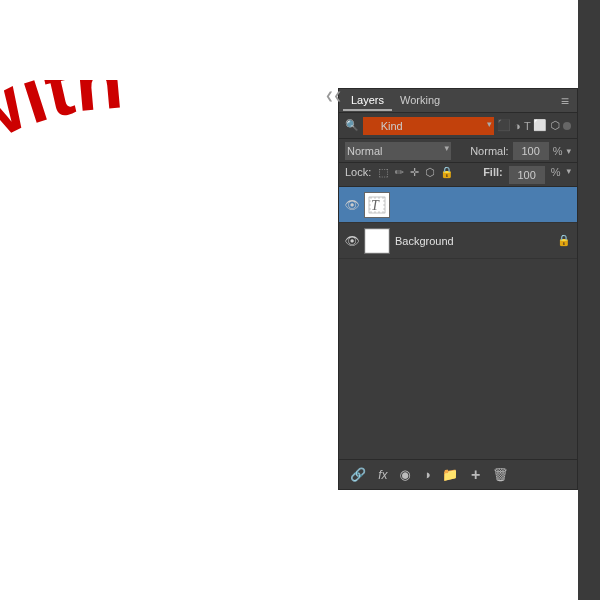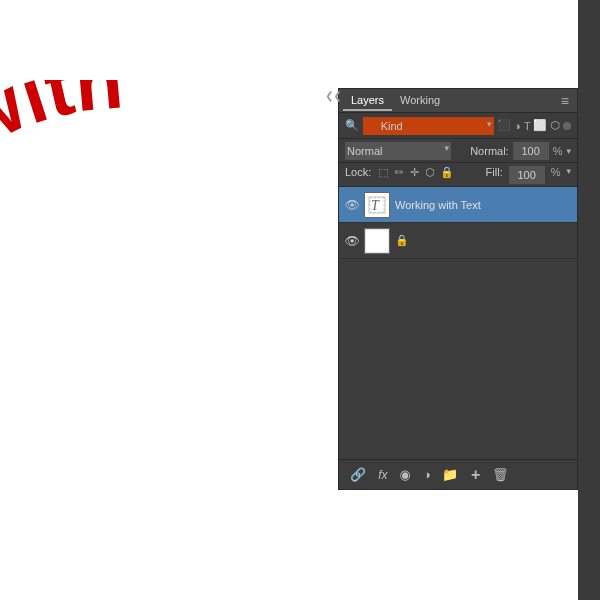--- a/index.html
+++ b/index.html
@@ -230,20 +230,21 @@
       color: #aaa;
       font-size: 11px;
       cursor: pointer;
       padding: 0 1px;
     }
 
     .fill-label {
       font-size: 11px;
       color: #ccc;
       margin-left: auto;
+      font-weight: bold;
     }
 
     .fill-value {
       background: #555;
       color: #ccc;
       border: none;
       font-size: 11px;
       width: 36px;
       height: 18px;
       text-align: center;
@@ -452,31 +453,31 @@
     <div class="visibility-eye">👁</div>
     <div class="layer-thumb text-thumb">
       <svg width="20" height="20" viewBox="0 0 20 20">
         <rect width="20" height="20" fill="white"></rect>
         <text x="4" y="15" font-family="serif" font-size="14" fill="#666" font-style="italic">T</text>
         <rect x="2" y="2" width="16" height="16" fill="none" stroke="#888" stroke-width="0.5"></rect>
 
         <rect x="3" y="3" width="14" height="14" fill="none" stroke="#999" stroke-width="0.5" stroke-dasharray="2,2"></rect>
       </svg>
     </div>
-    <span class="layer-name">Working with Text</span>
   </div>
 
   <div class="layer-item">
     <div class="visibility-eye">👁</div>
     <div class="layer-thumb white-thumb">
       <svg width="26" height="26" viewBox="0 0 26 26">
         <rect width="26" height="26" fill="white"></rect>
         <rect x="0" y="0" width="26" height="26" fill="none" stroke="#888" stroke-width="0.5"></rect>
       </svg>
     </div>
+    <span class="layer-name">Background</span>
     <span class="layer-lock-icon">🔒</span>
   </div>
 
   <div class="layer-empty"></div>
 
   <div class="panel-footer">
     <button class="footer-btn">🔗</button>
     <button class="footer-btn" style="font-style:italic;font-weight:normal;font-size:12px;">fx</button>
     <button class="footer-btn">◉</button>
     <button class="footer-btn">◑</button>

